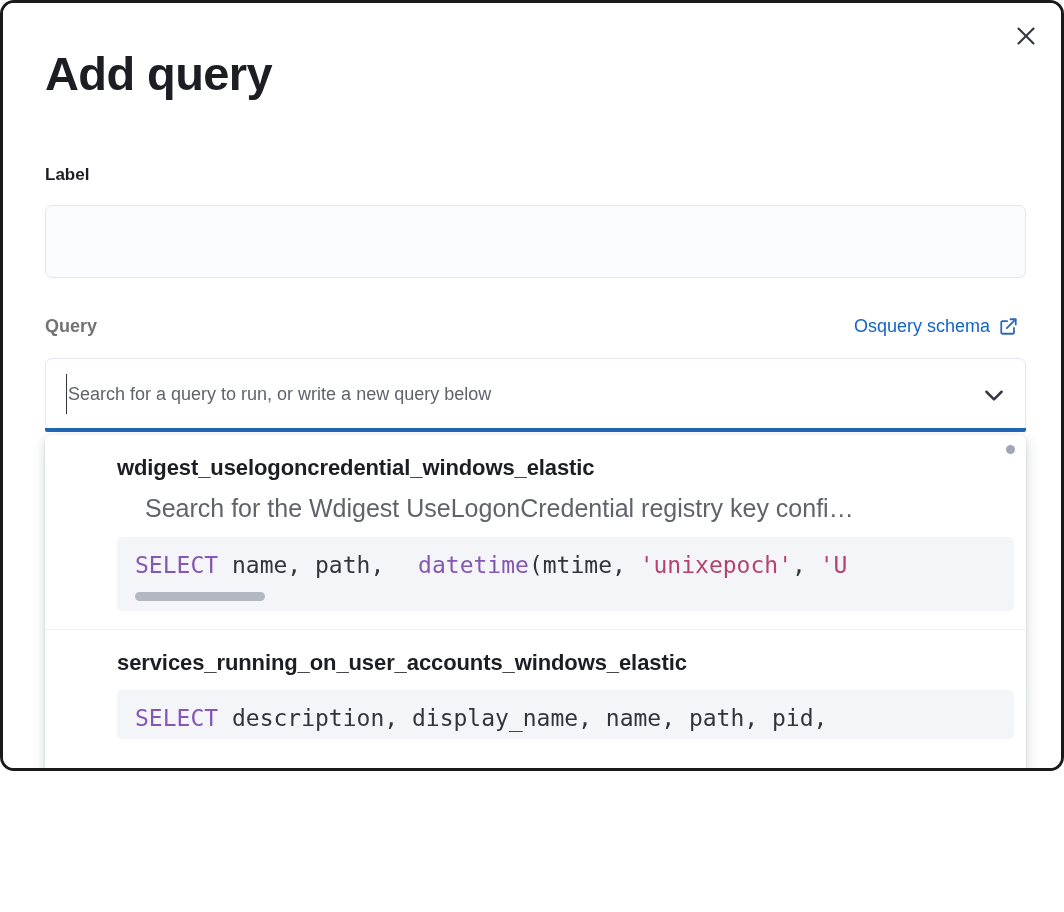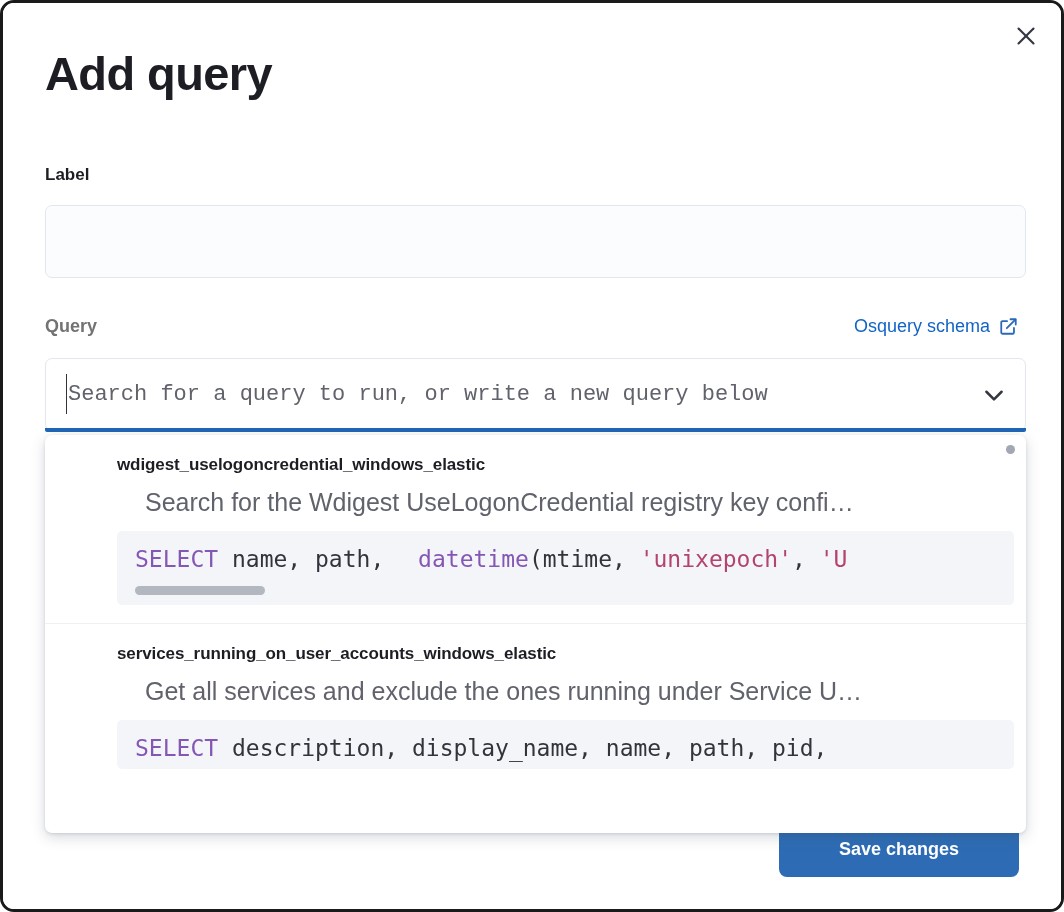--- a/index.html
+++ b/index.html
@@ -12,21 +12,21 @@
     height: 912px;
     overflow: hidden;
     font-family: "Liberation Sans", sans-serif;
     -webkit-font-smoothing: antialiased;
   }
 
   
   .window-frame {
     position: relative;
     width: 1064px;
-    height: 912px;
+    height: 771px;
     box-sizing: border-box;
     border: 3px solid #1a1a1a;
     border-radius: 14px;
     background: #ffffff;
     overflow: hidden;
   }
 
   .modal-body {
     position: absolute;
     inset: 0;
@@ -134,22 +134,22 @@
     top: 371px;
     width: 1px;
     height: 40px;
     background: #33343b;
   }
   .combobox-input {
     flex: 1;
     border: none;
     outline: none;
     background: transparent;
-    font-family: Liberation Mono, monospace;
-    font-size: 22px;
+    font-family: Liberation Sans, sans-serif;
+    font-size: 18px;
     color: #c2410c;
     padding: 0 22px;
     height: 100%;
   }
   .combobox-input::placeholder { color: #61636c; opacity: 1; }
   .combobox-chevron {
     width: 62px;
     height: 100%;
     display: flex;
     align-items: center;
@@ -226,21 +226,21 @@
     inset: 0;
     overflow: hidden;
   }
   .dropdown-item {
     padding: 20px 0 18px 0;
     cursor: pointer;
     border-bottom: 1px solid #eef0f4;
   }
   .dropdown-item:last-child { border-bottom: none; }
   .item-title {
-    font-size: 17px;
+    font-size: 22px;
     font-weight: 700;
     color: #1d1e24;
     padding: 0 30px 0 72px;
     letter-spacing: -0.1px;
   }
   .item-desc {
     margin-top: 13px;
     font-size: 25px;
     color: #61636c;
     padding: 0 30px 0 100px;
@@ -332,21 +332,20 @@
           <div class="dropdown-item">
             <div class="item-title">wdigest_uselogoncredential_windows_elastic</div>
             <div class="item-desc">Search for the Wdigest UseLogonCredential registry key confi…</div>
             <div class="item-code">
               <pre><span class="tok-kw">SELECT</span><span class="tok-plain"> name, path, </span><span class="tok-fn">datetime</span><span class="tok-plain">(mtime, </span><span class="tok-str">'unixepoch'</span><span class="tok-plain">, </span><span class="tok-str">'U</span></pre>
               <div class="code-scrollbar"></div>
             </div>
           </div>
           <div class="dropdown-item">
             <div class="item-title">services_running_on_user_accounts_windows_elastic</div>
-            <div class="item-desc">Get all services and exclude the ones running under Service U…</div>
             <div class="item-code">
               <pre><span class="tok-kw">SELECT</span><span class="tok-plain"> description, display_name, name, path, pid,</span></pre>
             </div>
           </div>
         </div>
     </div>
 
   </div>
 </div>
 

